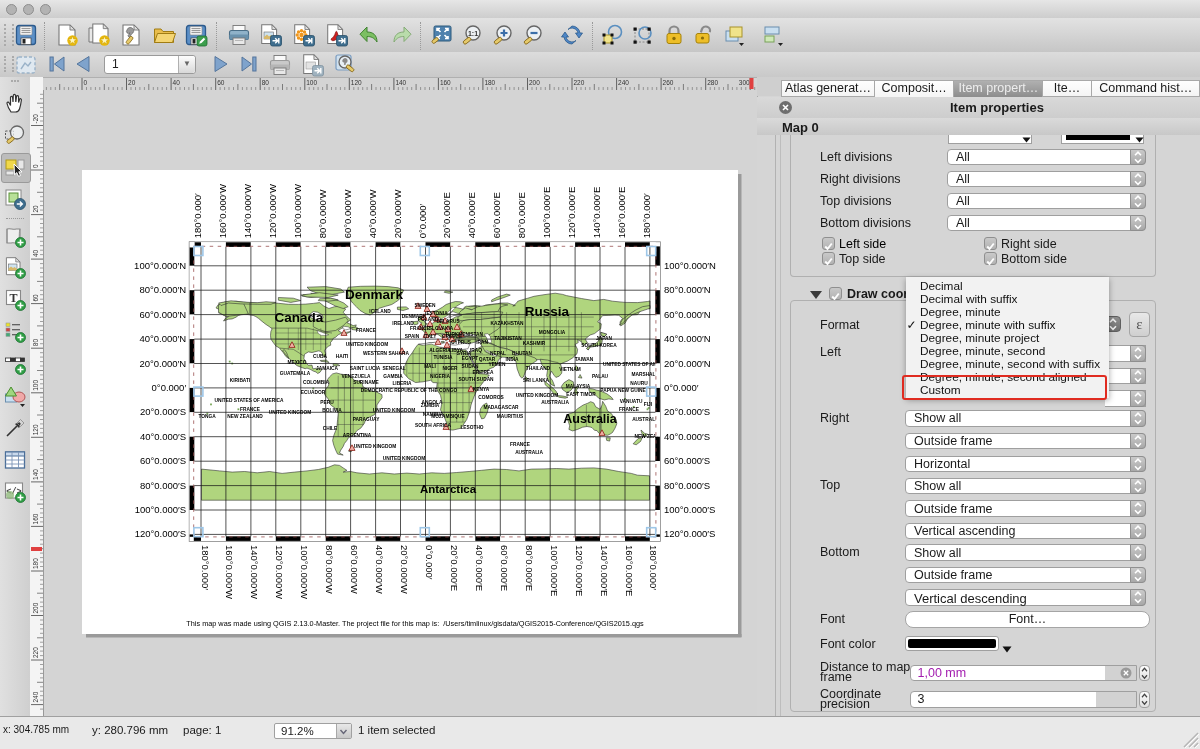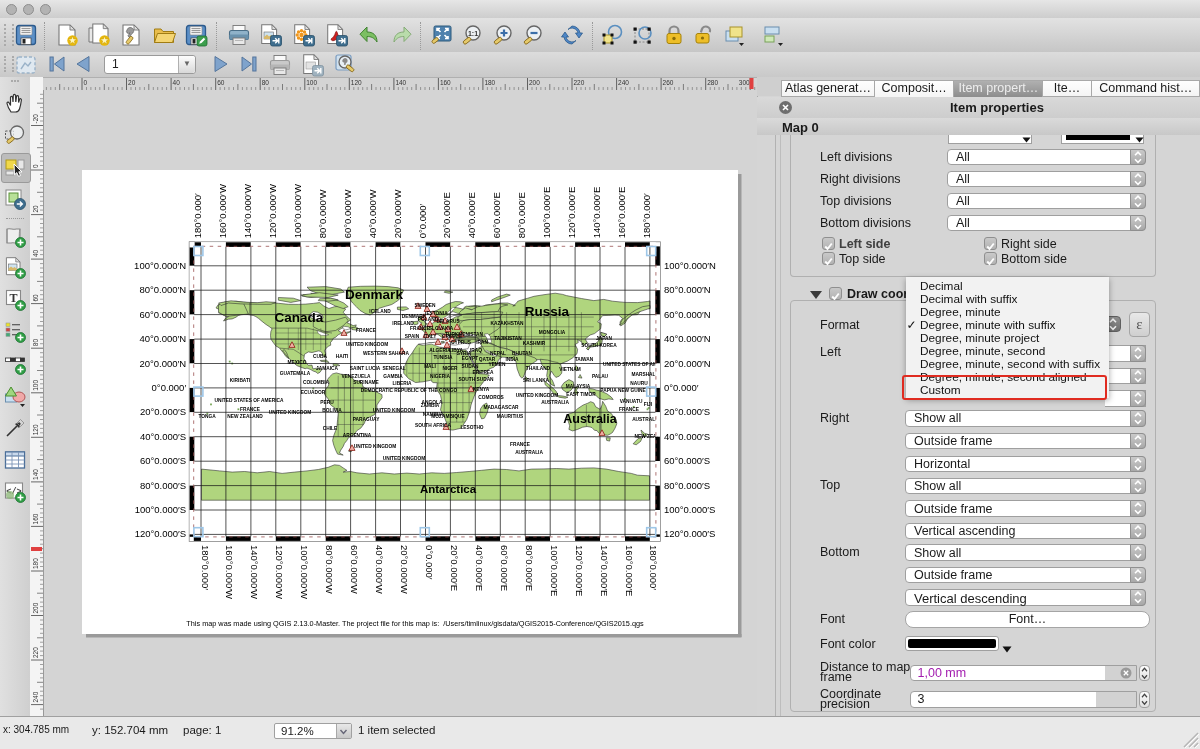--- a/index.html
+++ b/index.html
@@ -1262,21 +1262,21 @@
 <span style="position:absolute;left:8px;top:50%;transform:translateY(-50%);font-size:12.5px;color:#1a1a1a;white-space:nowrap">All</span>
 <span style="position:absolute;right:-1px;top:-1px;width:16px;height:16.5px;background:linear-gradient(#cacaca,#a8a8a8);border:1px solid #8f8f8f;border-radius:0 4px 4px 0;box-sizing:border-box">
 <svg width="14" height="14.5" viewBox="0 0 14 14">
           <path d="M4,5 L7,2 L10,5 M4,9 L7,12 L10,9" stroke="#fff" stroke-width="1.6" fill="none"></path>
         </svg></span>
     </div>
     <div style="position:absolute;left:822px;top:237px;width:13px;height:13px;background:linear-gradient(#c9c9c9,#b2b2b2);border:1px solid #8f8f8f;border-radius:3px;box-sizing:border-box">
 <svg width="11" height="11" viewBox="0 0 11 11">
         <path d="M2.2,5.5 L4.5,8 L8.8,2.5" stroke="#fdfdfd" stroke-width="1.9" fill="none"></path>
       </svg></div>
-    <div style="position:absolute;left:839px;top:237px;font-size:12.5px;font-weight:bold;color:#404040;white-space:nowrap">Left side</div>
+    <div style="position:absolute;left:839px;top:237px;font-size:12.5px;font-weight:normal;color:#000000;white-space:nowrap">Left side</div>
     <div style="position:absolute;left:984px;top:237px;width:13px;height:13px;background:linear-gradient(#c9c9c9,#b2b2b2);border:1px solid #8f8f8f;border-radius:3px;box-sizing:border-box">
 <svg width="11" height="11" viewBox="0 0 11 11">
         <path d="M2.2,5.5 L4.5,8 L8.8,2.5" stroke="#fdfdfd" stroke-width="1.9" fill="none"></path>
       </svg></div>
     <div style="position:absolute;left:1001px;top:237px;font-size:12.5px;font-weight:normal;color:#1a1a1a;white-space:nowrap">Right side</div>
     <div style="position:absolute;left:822px;top:251.5px;width:13px;height:13px;background:linear-gradient(#c9c9c9,#b2b2b2);border:1px solid #8f8f8f;border-radius:3px;box-sizing:border-box">
 <svg width="11" height="11" viewBox="0 0 11 11">
         <path d="M2.2,5.5 L4.5,8 L8.8,2.5" stroke="#fdfdfd" stroke-width="1.9" fill="none"></path>
       </svg></div>
     <div style="position:absolute;left:839px;top:251.5px;font-size:12.5px;font-weight:normal;color:#1a1a1a;white-space:nowrap">Top side</div>
@@ -1420,21 +1420,21 @@
     <div style="position:absolute;left:920px;top:343.8px;font-size:11.8px;color:#111;white-space:nowrap;z-index:7">Degree, minute, second</div>
     <div style="position:absolute;left:920px;top:356.7px;font-size:11.8px;color:#111;white-space:nowrap;z-index:7">Degree, minute, second with suffix</div>
     <div style="position:absolute;left:920px;top:369.6px;font-size:11.8px;color:#111;white-space:nowrap;z-index:7">Degree, minute, second aligned</div>
     <div style="position:absolute;left:920px;top:382.6px;font-size:11.8px;color:#111;white-space:nowrap;z-index:7">Custom</div>
     <div style="position:absolute;left:906.5px;top:318px;font-size:12px;color:#111;z-index:7">✓</div>
     <div style="position:absolute;left:901.5px;top:375px;width:205.5px;height:24.5px;border:2.6px solid #e02b20;border-radius:3px;box-sizing:border-box;z-index:8"></div>
   </div>
 <div style="position:absolute;left:0;top:0;width:0;height:0;z-index:9">
     <div style="position:absolute;left:0;top:716px;width:1200px;height:33px;background:#e9e9e9;border-top:1px solid #a0a0a0"></div>
     <div style="position:absolute;left:3px;top:724px;font-size:10px;color:#1a1a1a;white-space:nowrap;z-index:9">x: 304.785 mm</div>
-    <div style="position:absolute;left:92px;top:724px;font-size:11.5px;color:#1a1a1a;white-space:nowrap;z-index:9">y: 152.704 mm</div>
+    <div style="position:absolute;left:92px;top:724px;font-size:11.5px;color:#1a1a1a;white-space:nowrap;z-index:9">y: 280.796 mm</div>
     <div style="position:absolute;left:183px;top:724px;font-size:11.5px;color:#1a1a1a;white-space:nowrap;z-index:9">page: 1</div>
     <div style="position:absolute;left:358px;top:724px;font-size:11.5px;color:#1a1a1a;white-space:nowrap;z-index:9">1 item selected</div>
     <div style="position:absolute;left:274px;top:723px;width:78px;height:16px;background:#fff;border:1px solid #a0a0a0;border-radius:2px;box-sizing:border-box;z-index:9">
 <span style="position:absolute;left:6px;top:1px;font-size:11.5px;color:#1a1a1a">91.2%</span>
 <span style="position:absolute;right:0;top:0;width:14px;height:14px;background:linear-gradient(#e8e8e8,#c8c8c8);border-left:1px solid #a8a8a8"><svg width="13" height="13" viewBox="0 0 13 13">
           <path d="M3.5,5 L6.5,8.5 L9.5,5" stroke="#667" stroke-width="1.4" fill="none"></path>
         </svg></span>
     </div>
     <svg style="position:absolute;left:1182px;top:732px;z-index:9" width="17" height="16" viewBox="0 0 17 16">
       <g stroke="#b5b5b5" stroke-width="1.5">

